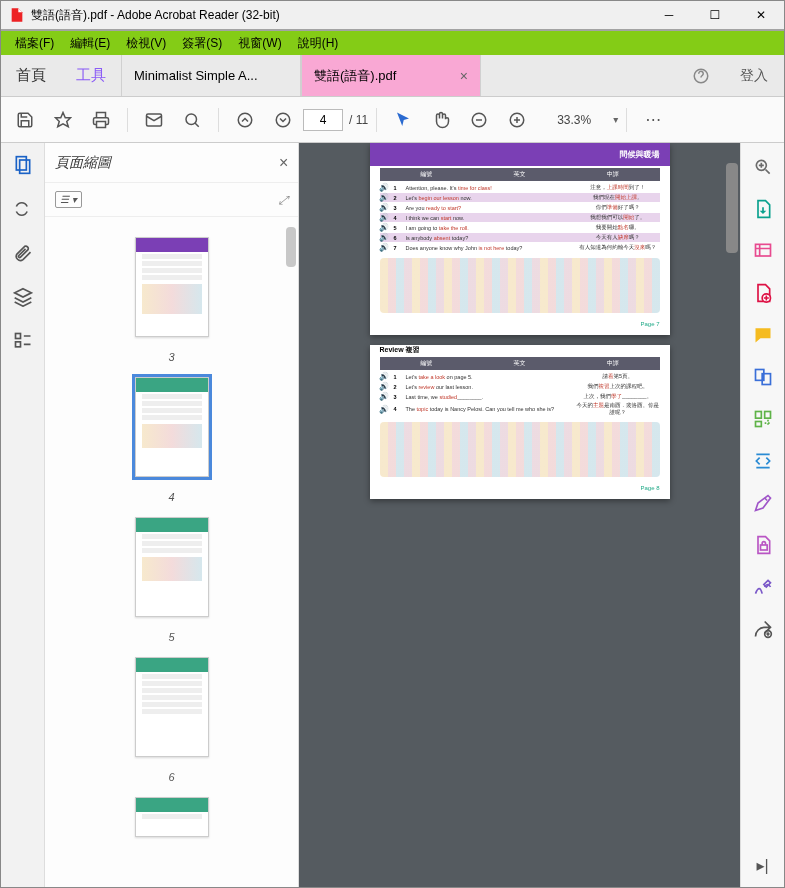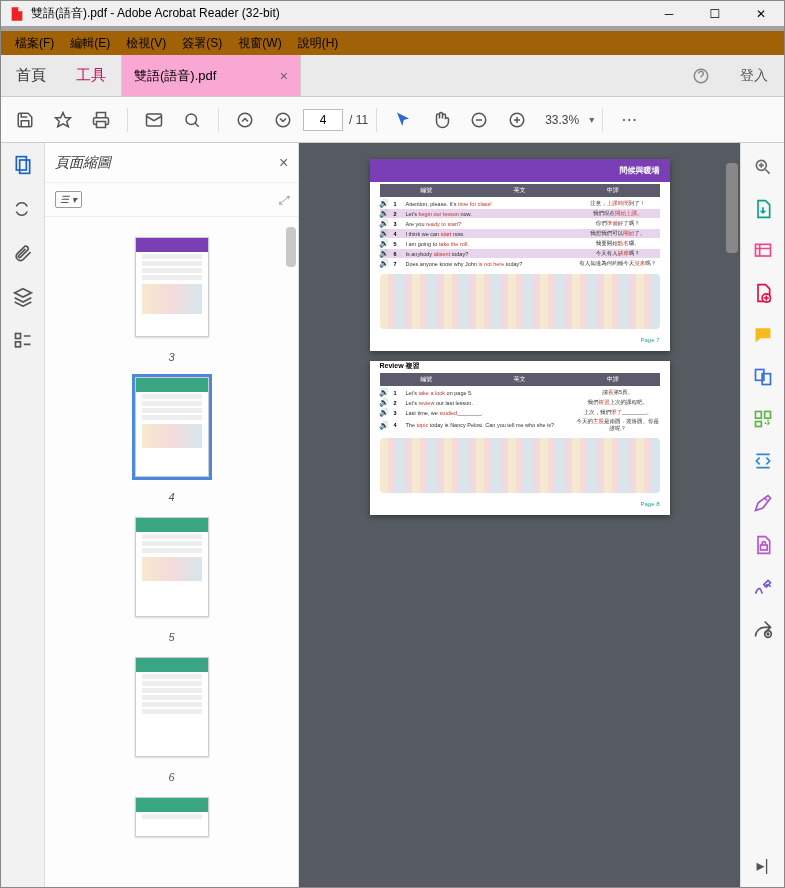--- a/index.html
+++ b/index.html
@@ -1,41 +1,41 @@
 <!DOCTYPE html>
 <html><head>
 <meta charset="utf-8">
 <style>
 * { margin: 0; padding: 0; box-sizing: border-box; font-family: "Segoe UI", Arial, sans-serif; }
 body { width: 785px; height: 888px; background: #fff; overflow: hidden; border: 1px solid #888; }
 
-.titlebar { height: 30px; display: flex; align-items: center; padding-left: 8px; background: #f0f0f0; border-bottom: 5px solid #a3a3a3; }
+.titlebar { height: 30px; display: flex; align-items: center; padding-left: 8px; background: #f0f0f0; border-bottom: 2px solid #a3a3a3; }
 .titlebar .app-icon { width: 16px; height: 16px; margin-right: 6px; }
 .titlebar .title { font-size: 12px; flex: 1; }
 .winbtn { width: 46px; height: 30px; display: flex; align-items: center; justify-content: center; font-size: 12px; }
 
-.menubar { height: 24px; display: flex; align-items: center; padding-left: 6px; font-size: 12px; background: #a16207; }
+.menubar { height: 24px; display: flex; align-items: center; padding-left: 6px; font-size: 12px; background: #84cc16; }
 .menubar span { padding: 2px 8px; }
 
 .tabbar { height: 42px; display: flex; align-items: stretch; background: #eaeaea; border-bottom: 1px solid #ccc; }
 .tabbar .home { width: 60px; display: flex; align-items: center; justify-content: center; font-size: 15px; color: #333; }
-.tabbar .tools { width: 60px; display: flex; align-items: center; justify-content: center; font-size: 15px; color: #be185d; }
+.tabbar .tools { width: 60px; display: flex; align-items: center; justify-content: center; font-size: 15px; color: #8b5cf6; }
 .tabbar .tab { flex: 0 0 180px; display: flex; align-items: center; padding: 0 12px; font-size: 13px; border-left: 1px solid #d0d0d0; border-right: 1px solid #d0d0d0; }
 .tabbar .tab.active { background: #f9a8d4; }
 .tabbar .tab-close { margin-left: auto; font-size: 14px; color: #666; }
 .tabbar .spacer { flex: 1; }
 .tabbar .help, .tabbar .signin { width: 46px; display: flex; align-items: center; justify-content: center; color: #555; }
 .tabbar .signin { width: 60px; font-size: 14px; }
 
 .toolbar { height: 46px; display: flex; align-items: center; padding: 0 6px; border-bottom: 1px solid #ccc; background: #fafafa; gap: 2px; }
 .tbtn { width: 36px; height: 36px; display: flex; align-items: center; justify-content: center; color: #555; border-radius: 3px; }
 .toolbar .sep { width: 1px; height: 24px; background: #ddd; margin: 0 6px; }
 .toolbar .pagefield { width: 40px; height: 22px; text-align: center; font-size: 12px; border: 1px solid #bbb; }
 .toolbar .pagecount { font-size: 12px; color: #444; margin-left: 4px; }
-.toolbar .zoom { font-size: 12px; color: #444; margin: 0 8px; }
+.toolbar .zoom { font-size: 12px; color: #444; margin: 0 20px; }
 .toolbar .caret { font-size: 10px; color: #666; }
 
 .main { display: flex; height: 746px; }
 .leftrail { width: 44px; background: #f2f2f2; border-right: 1px solid #ddd; display: flex; flex-direction: column; align-items: center; padding-top: 10px; gap: 20px; }
 .leftrail .rico { width: 24px; height: 24px; display: flex; align-items: center; justify-content: center; color: #555; }
 .leftrail .rico.active { color: #1a62c6; }
 
 .thumbpanel { width: 254px; background: #fdfdfd; border-right: 1px solid #ddd; display: flex; flex-direction: column; font-style: italic; }
 .thumbheader { height: 40px; display: flex; align-items: center; padding: 0 10px; font-size: 14px; color: #333; border-bottom: 1px solid #eee; }
 .thumbheader .close { margin-left: auto; color: #666; font-size: 16px; }
@@ -93,20 +93,23 @@
   <span>編輯(E)</span>
   <span>檢視(V)</span>
   <span>簽署(S)</span>
   <span>視窗(W)</span>
   <span>說明(H)</span>
 </div>
 
 <div class="tabbar">
   <div class="home">首頁</div>
   <div class="tools">工具</div>
+  <div class="tab">
+      <span>Minimalist Simple A...</span>
+    </div>
   <div class="tab active">
       <span>雙語(語音).pdf</span>
       <span class="tab-close">×</span>
     </div>
   <div class="spacer"></div>
   <div class="help">
       <svg width="18" height="18" viewBox="0 0 24 24" fill="none" stroke="#888" stroke-width="2">
         <circle cx="12" cy="12" r="9"></circle>
         <path d="M9 9a3 3 0 115 2c-1 1-2 1-2 3M12 18h0"></path>
       </svg>
@@ -272,21 +275,21 @@
       <div class="thumb" style="height:40px;">
           <div class="tbar" style="background:#3aa583"></div>
           <div class="trow"></div>
         </div>
     </div>
   </div>
 
   <div class="doc">
     <div class="doc-scroll"></div>
 
-    <div class="page" style="margin-top:16px;">
+    <div class="page" style="margin-top:0;">
       <div class="banner purple">問候與暖場</div>
       <div class="thead">
           <div>編號</div>
           <div>英文</div>
           <div>中譯</div>
         </div>
       <div class="trow2">
           <span class="spk">🔊</span>
           <span class="num">1</span>
           <span class="en"><span>Attention, please. It's </span><span class="hl">time for class!</span></span>

